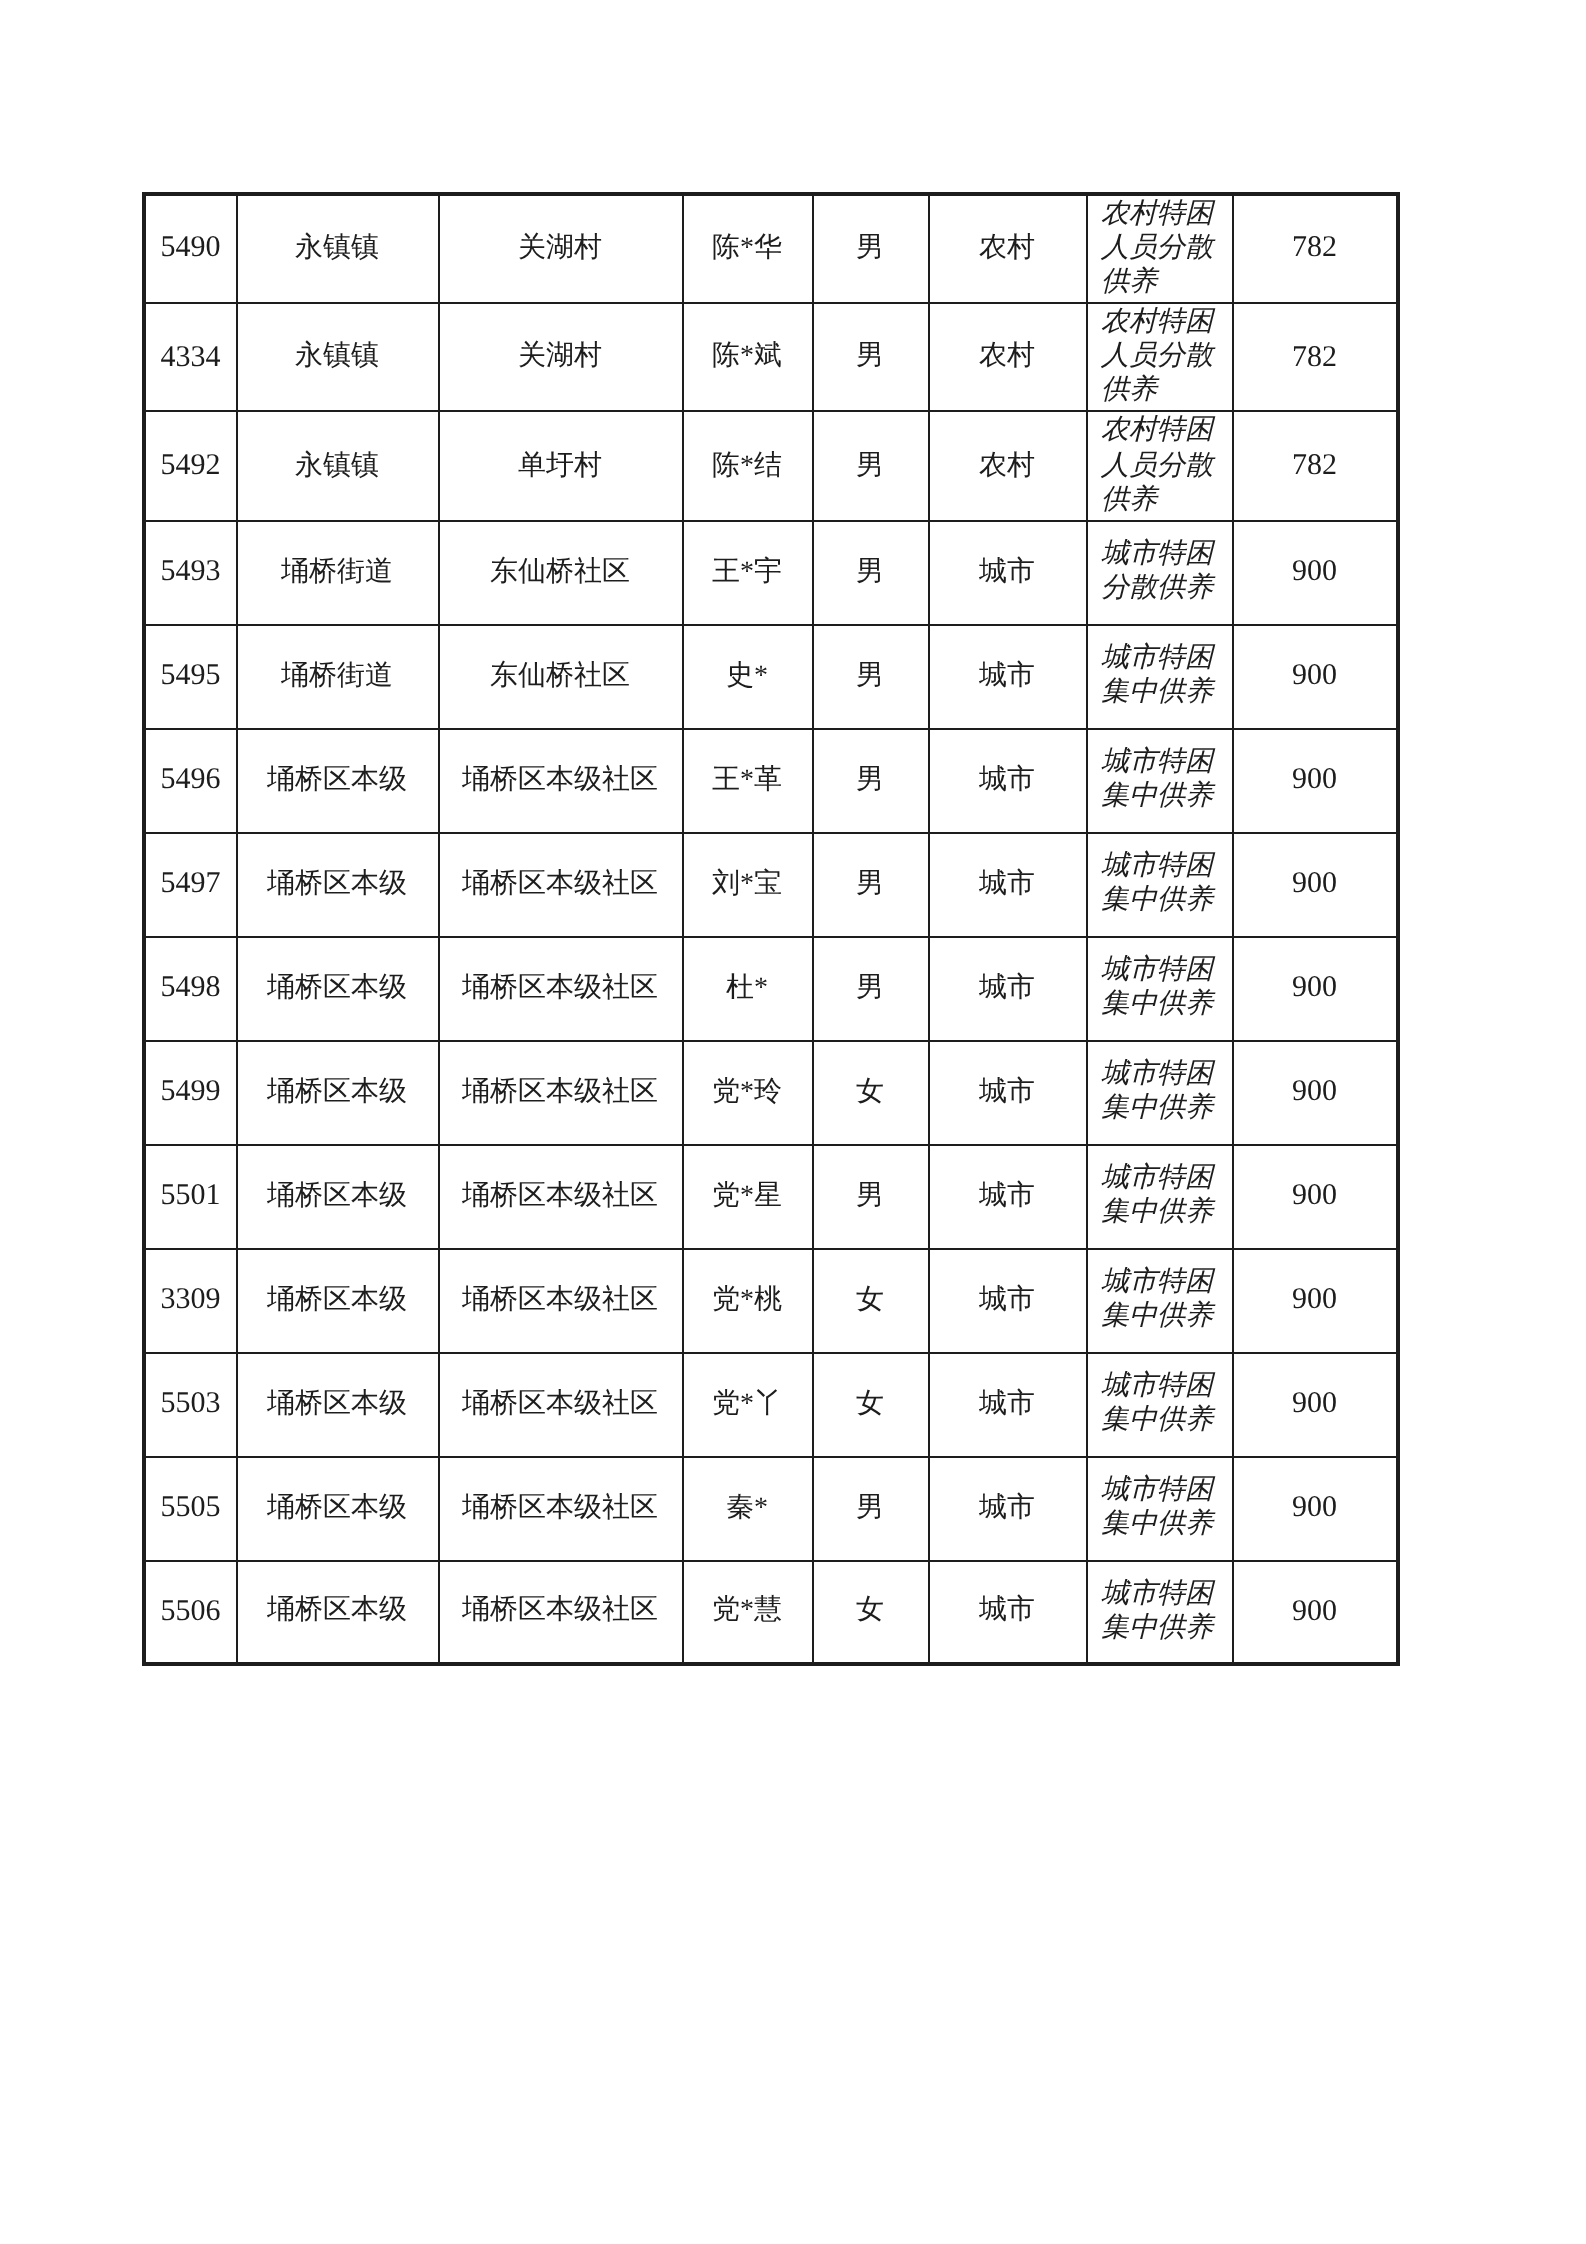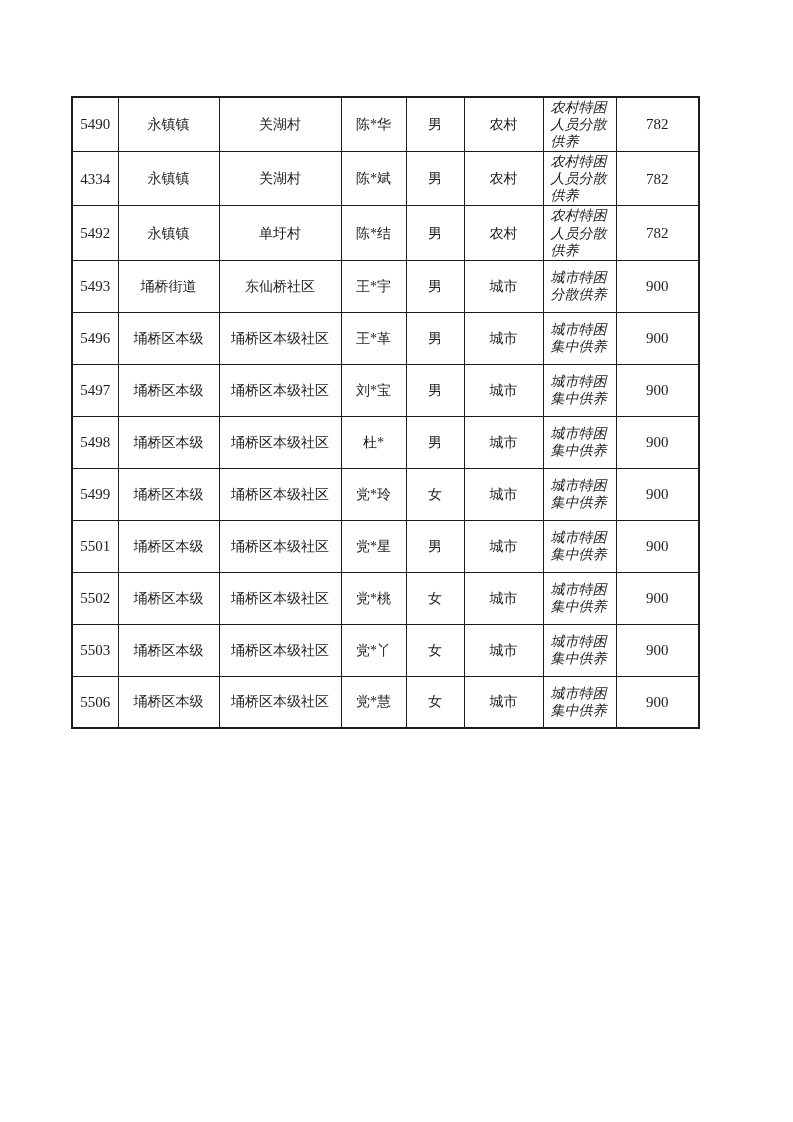--- a/index.html
+++ b/index.html
@@ -103,20 +103,30 @@
     <td class="num"><span>5493</span></td>
     <td><span>埇桥街道</span></td>
     <td><span>东仙桥社区</span></td>
     <td><span>王*宇</span></td>
     <td><span>男</span></td>
     <td><span>城市</span></td>
     <td class="cat"><span>城市特困分散供养</span></td>
     <td class="num"><span>900</span></td>
   </tr>
         <tr>
+    <td class="num"><span>5495</span></td>
+    <td><span>埇桥街道</span></td>
+    <td><span>东仙桥社区</span></td>
+    <td><span>史*</span></td>
+    <td><span>男</span></td>
+    <td><span>城市</span></td>
+    <td class="cat"><span>城市特困集中供养</span></td>
+    <td class="num"><span>900</span></td>
+  </tr>
+        <tr>
     <td class="num"><span>5496</span></td>
     <td><span>埇桥区本级</span></td>
     <td><span>埇桥区本级社区</span></td>
     <td><span>王*革</span></td>
     <td><span>男</span></td>
     <td><span>城市</span></td>
     <td class="cat"><span>城市特困集中供养</span></td>
     <td class="num"><span>900</span></td>
   </tr>
         <tr>
@@ -153,35 +163,45 @@
     <td class="num"><span>5501</span></td>
     <td><span>埇桥区本级</span></td>
     <td><span>埇桥区本级社区</span></td>
     <td><span>党*星</span></td>
     <td><span>男</span></td>
     <td><span>城市</span></td>
     <td class="cat"><span>城市特困集中供养</span></td>
     <td class="num"><span>900</span></td>
   </tr>
         <tr>
-    <td class="num"><span>5502</span></td>
+    <td class="num"><span>3309</span></td>
     <td><span>埇桥区本级</span></td>
     <td><span>埇桥区本级社区</span></td>
     <td><span>党*桃</span></td>
     <td><span>女</span></td>
     <td><span>城市</span></td>
     <td class="cat"><span>城市特困集中供养</span></td>
     <td class="num"><span>900</span></td>
   </tr>
         <tr>
     <td class="num"><span>5503</span></td>
     <td><span>埇桥区本级</span></td>
     <td><span>埇桥区本级社区</span></td>
     <td><span>党*丫</span></td>
     <td><span>女</span></td>
+    <td><span>城市</span></td>
+    <td class="cat"><span>城市特困集中供养</span></td>
+    <td class="num"><span>900</span></td>
+  </tr>
+        <tr>
+    <td class="num"><span>5505</span></td>
+    <td><span>埇桥区本级</span></td>
+    <td><span>埇桥区本级社区</span></td>
+    <td><span>秦*</span></td>
+    <td><span>男</span></td>
     <td><span>城市</span></td>
     <td class="cat"><span>城市特困集中供养</span></td>
     <td class="num"><span>900</span></td>
   </tr>
         <tr>
     <td class="num"><span>5506</span></td>
     <td><span>埇桥区本级</span></td>
     <td><span>埇桥区本级社区</span></td>
     <td><span>党*慧</span></td>
     <td><span>女</span></td>

